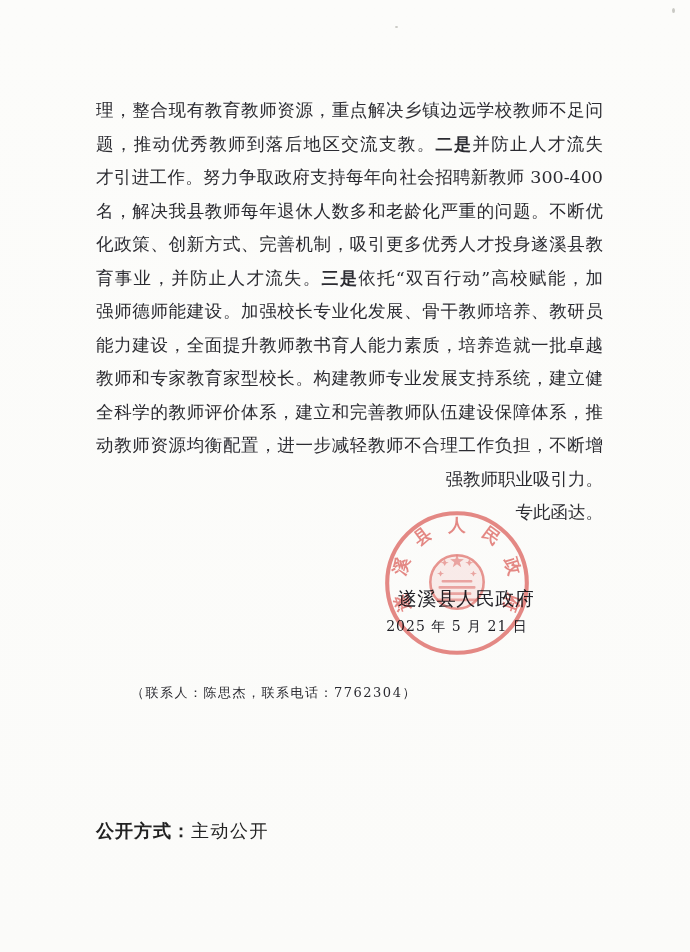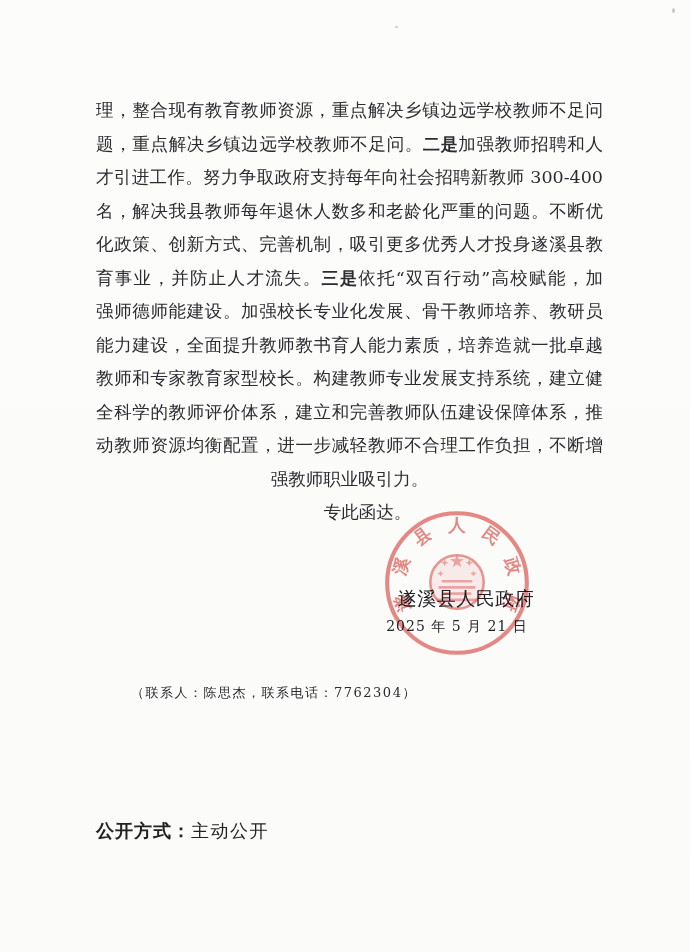--- a/index.html
+++ b/index.html
@@ -17,21 +17,21 @@
   }
   .line{
     font-size:17.5px;
     line-height:33.5px;
     height:33.5px;
     text-align:justify;
     text-align-last:justify;
     white-space:normal;
     overflow:hidden;
   }
-  .line.natural{text-align:center;text-align-last:auto;}
+  .line.natural{text-align:right;text-align-last:auto;}
   .line.indent{padding-left:36px;width:471px;}
   .line .em{font-weight:bold;font-family:"DejaVu Sans","Liberation Sans",sans-serif;font-size:17px;}
   .sig-org{
     position:absolute;top:586px;left:356px;width:220px;
     text-align:center;font-size:19px;letter-spacing:0.5px;color:#222228;
   }
   .sig-date{
     position:absolute;top:618px;left:342px;width:230px;
     text-align:center;font-size:14px;letter-spacing:1px;color:#222228;
   }
@@ -59,21 +59,21 @@
   }
   .speck{position:absolute;border-radius:50%;background:#c9c9c4;}
 </style>
 </head>
 <body>
 
 <div class="page">
 
   <div class="body-text">
       <div class="line"><span>理，整合现有教育教师资源，重点解决乡镇边远学校教师不足问</span></div>
-      <div class="line"><span>题，重点解决乡镇边远学校教师不足问。</span><span class="em">二是</span><span>加强教师招聘和人</span></div>
+      <div class="line"><span>题，推动优秀教师到落后地区交流支教。</span><span class="em">二是</span><span>并防止人才流失</span></div>
       <div class="line"><span>才引进工作。努力争取政府支持每年向社会招聘新教师 300-400</span></div>
       <div class="line"><span>名，解决我县教师每年退休人数多和老龄化严重的问题。不断优</span></div>
       <div class="line"><span>化政策、创新方式、完善机制，吸引更多优秀人才投身遂溪县教</span></div>
       <div class="line"><span>育事业，并防止人才流失。</span><span class="em">三是</span><span>依托“双百行动”高校赋能，加</span></div>
       <div class="line"><span>强师德师能建设。加强校长专业化发展、骨干教师培养、教研员</span></div>
       <div class="line"><span>能力建设，全面提升教师教书育人能力素质，培养造就一批卓越</span></div>
       <div class="line"><span>教师和专家教育家型校长。构建教师专业发展支持系统，建立健</span></div>
       <div class="line"><span>全科学的教师评价体系，建立和完善教师队伍建设保障体系，推</span></div>
       <div class="line"><span>动教师资源均衡配置，进一步减轻教师不合理工作负担，不断增</span></div>
       <div class="line natural"><span>强教师职业吸引力。</span></div>

